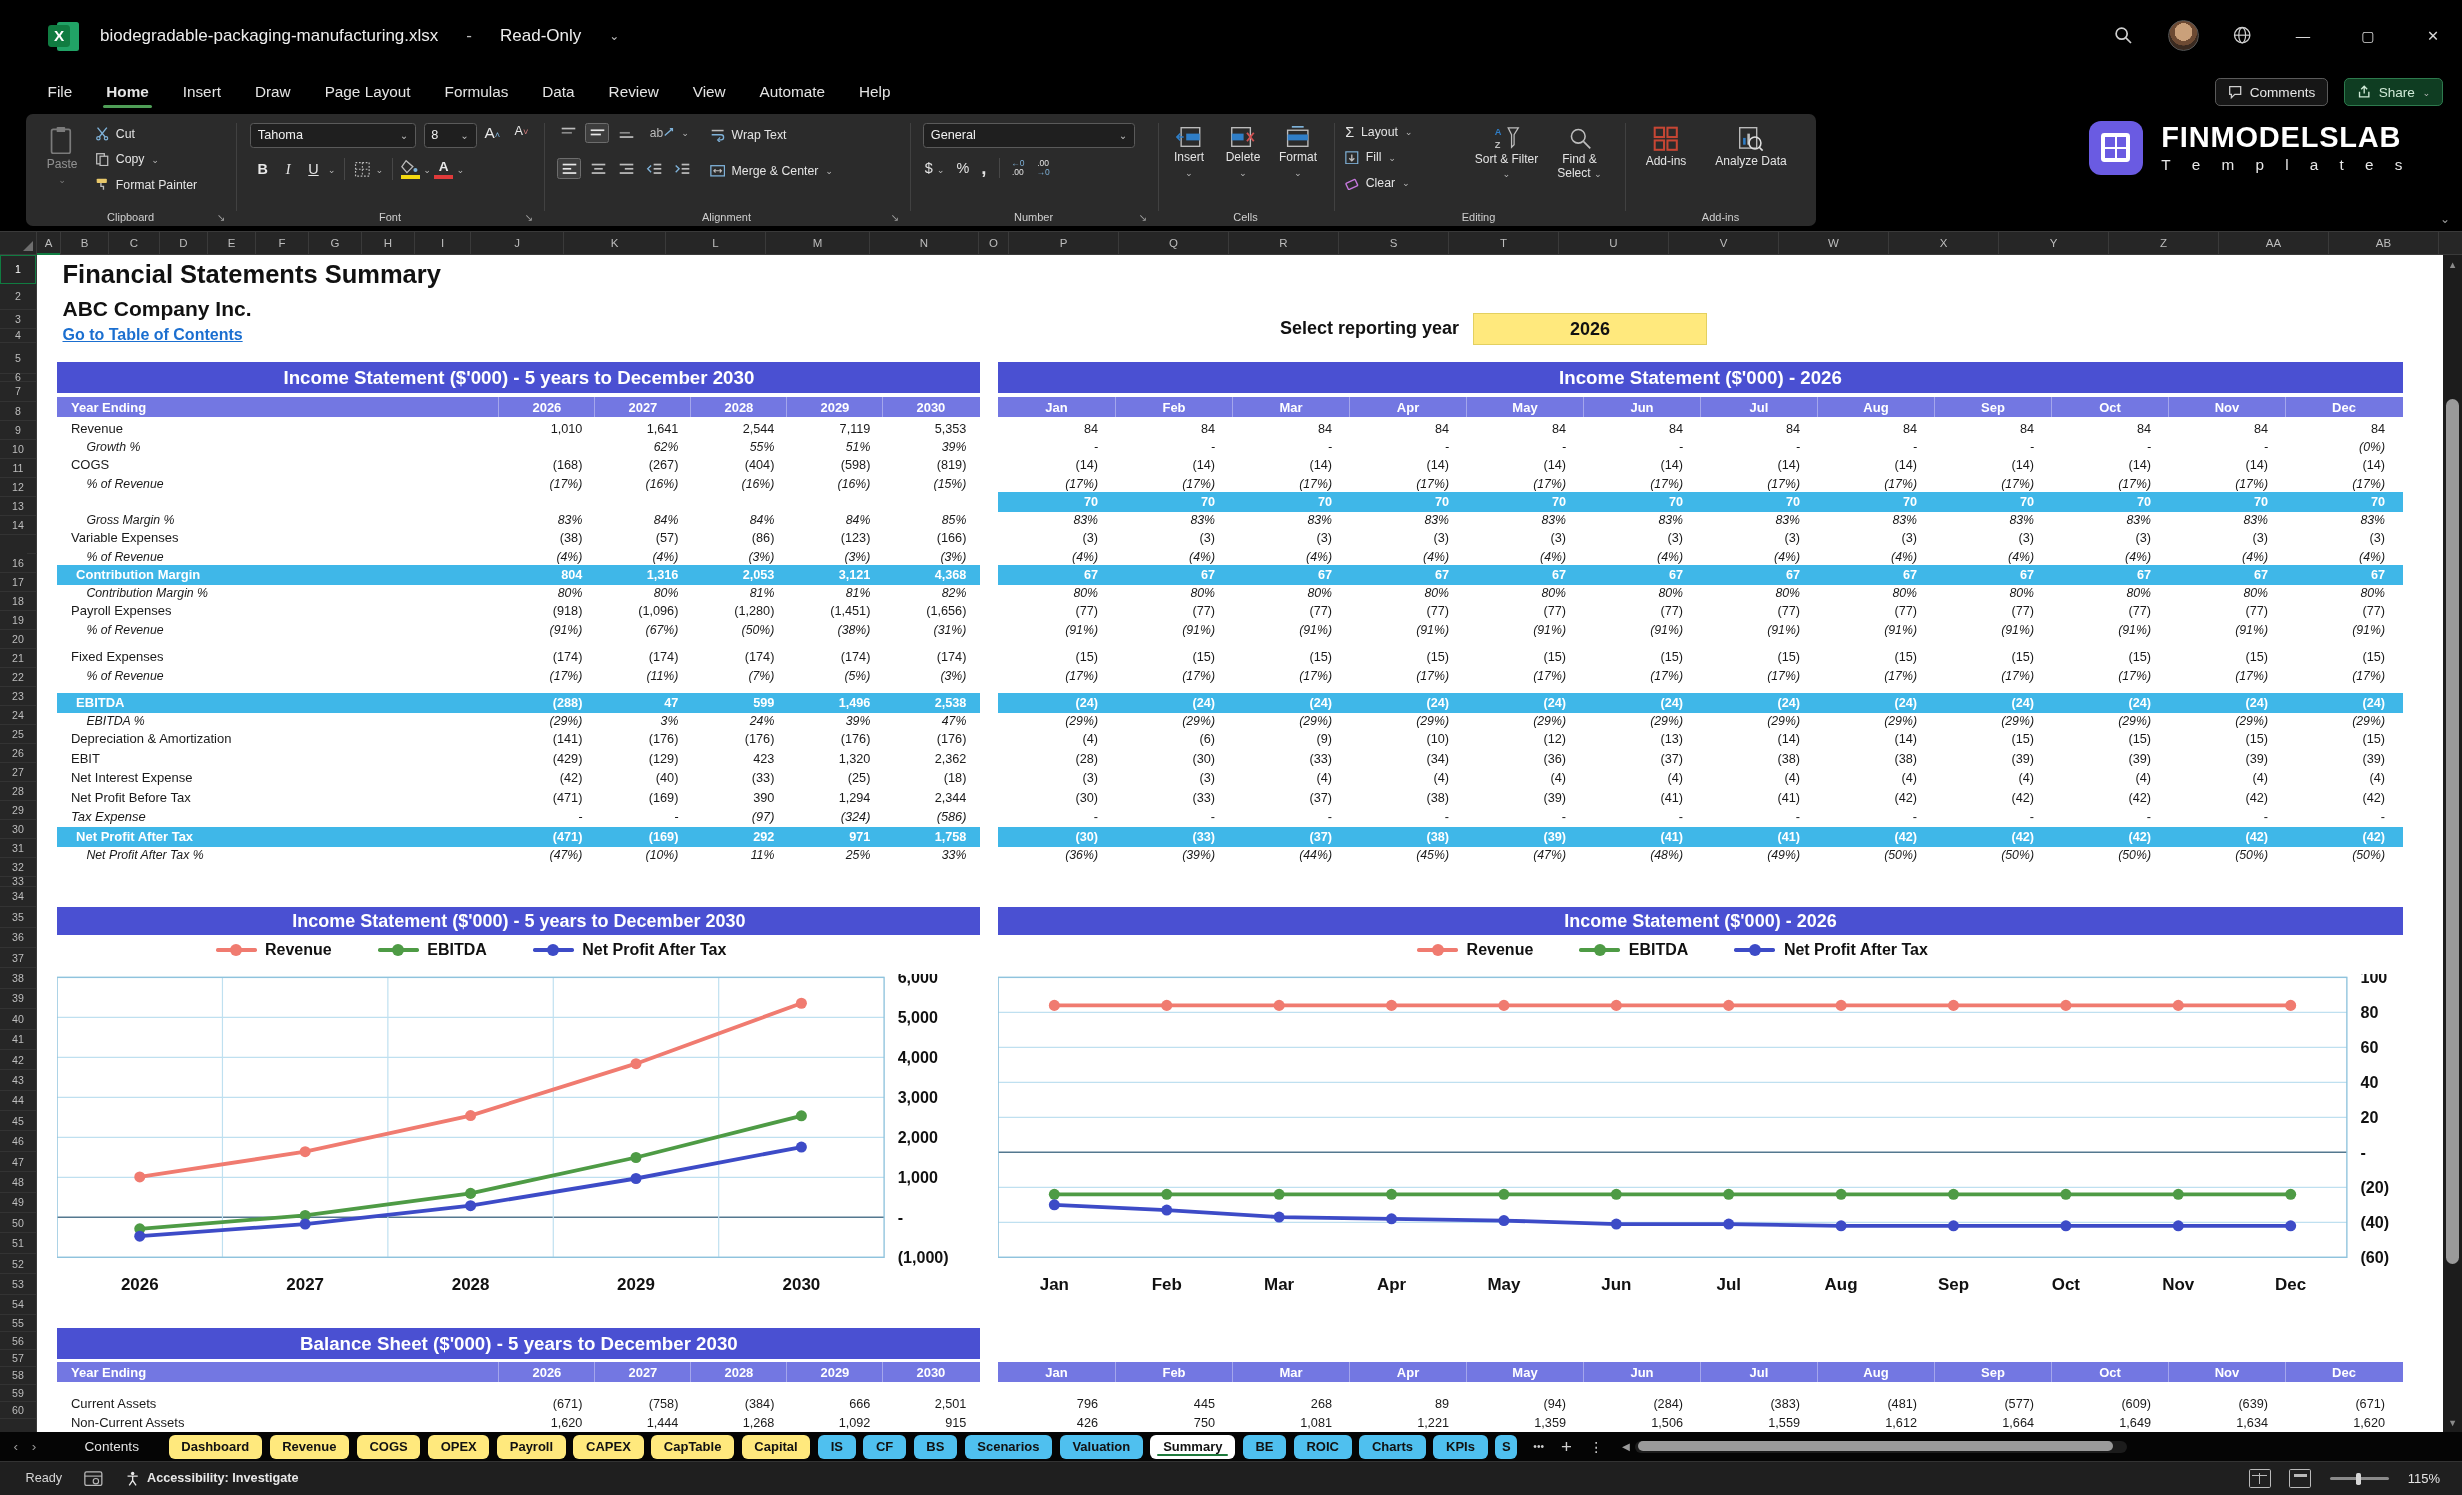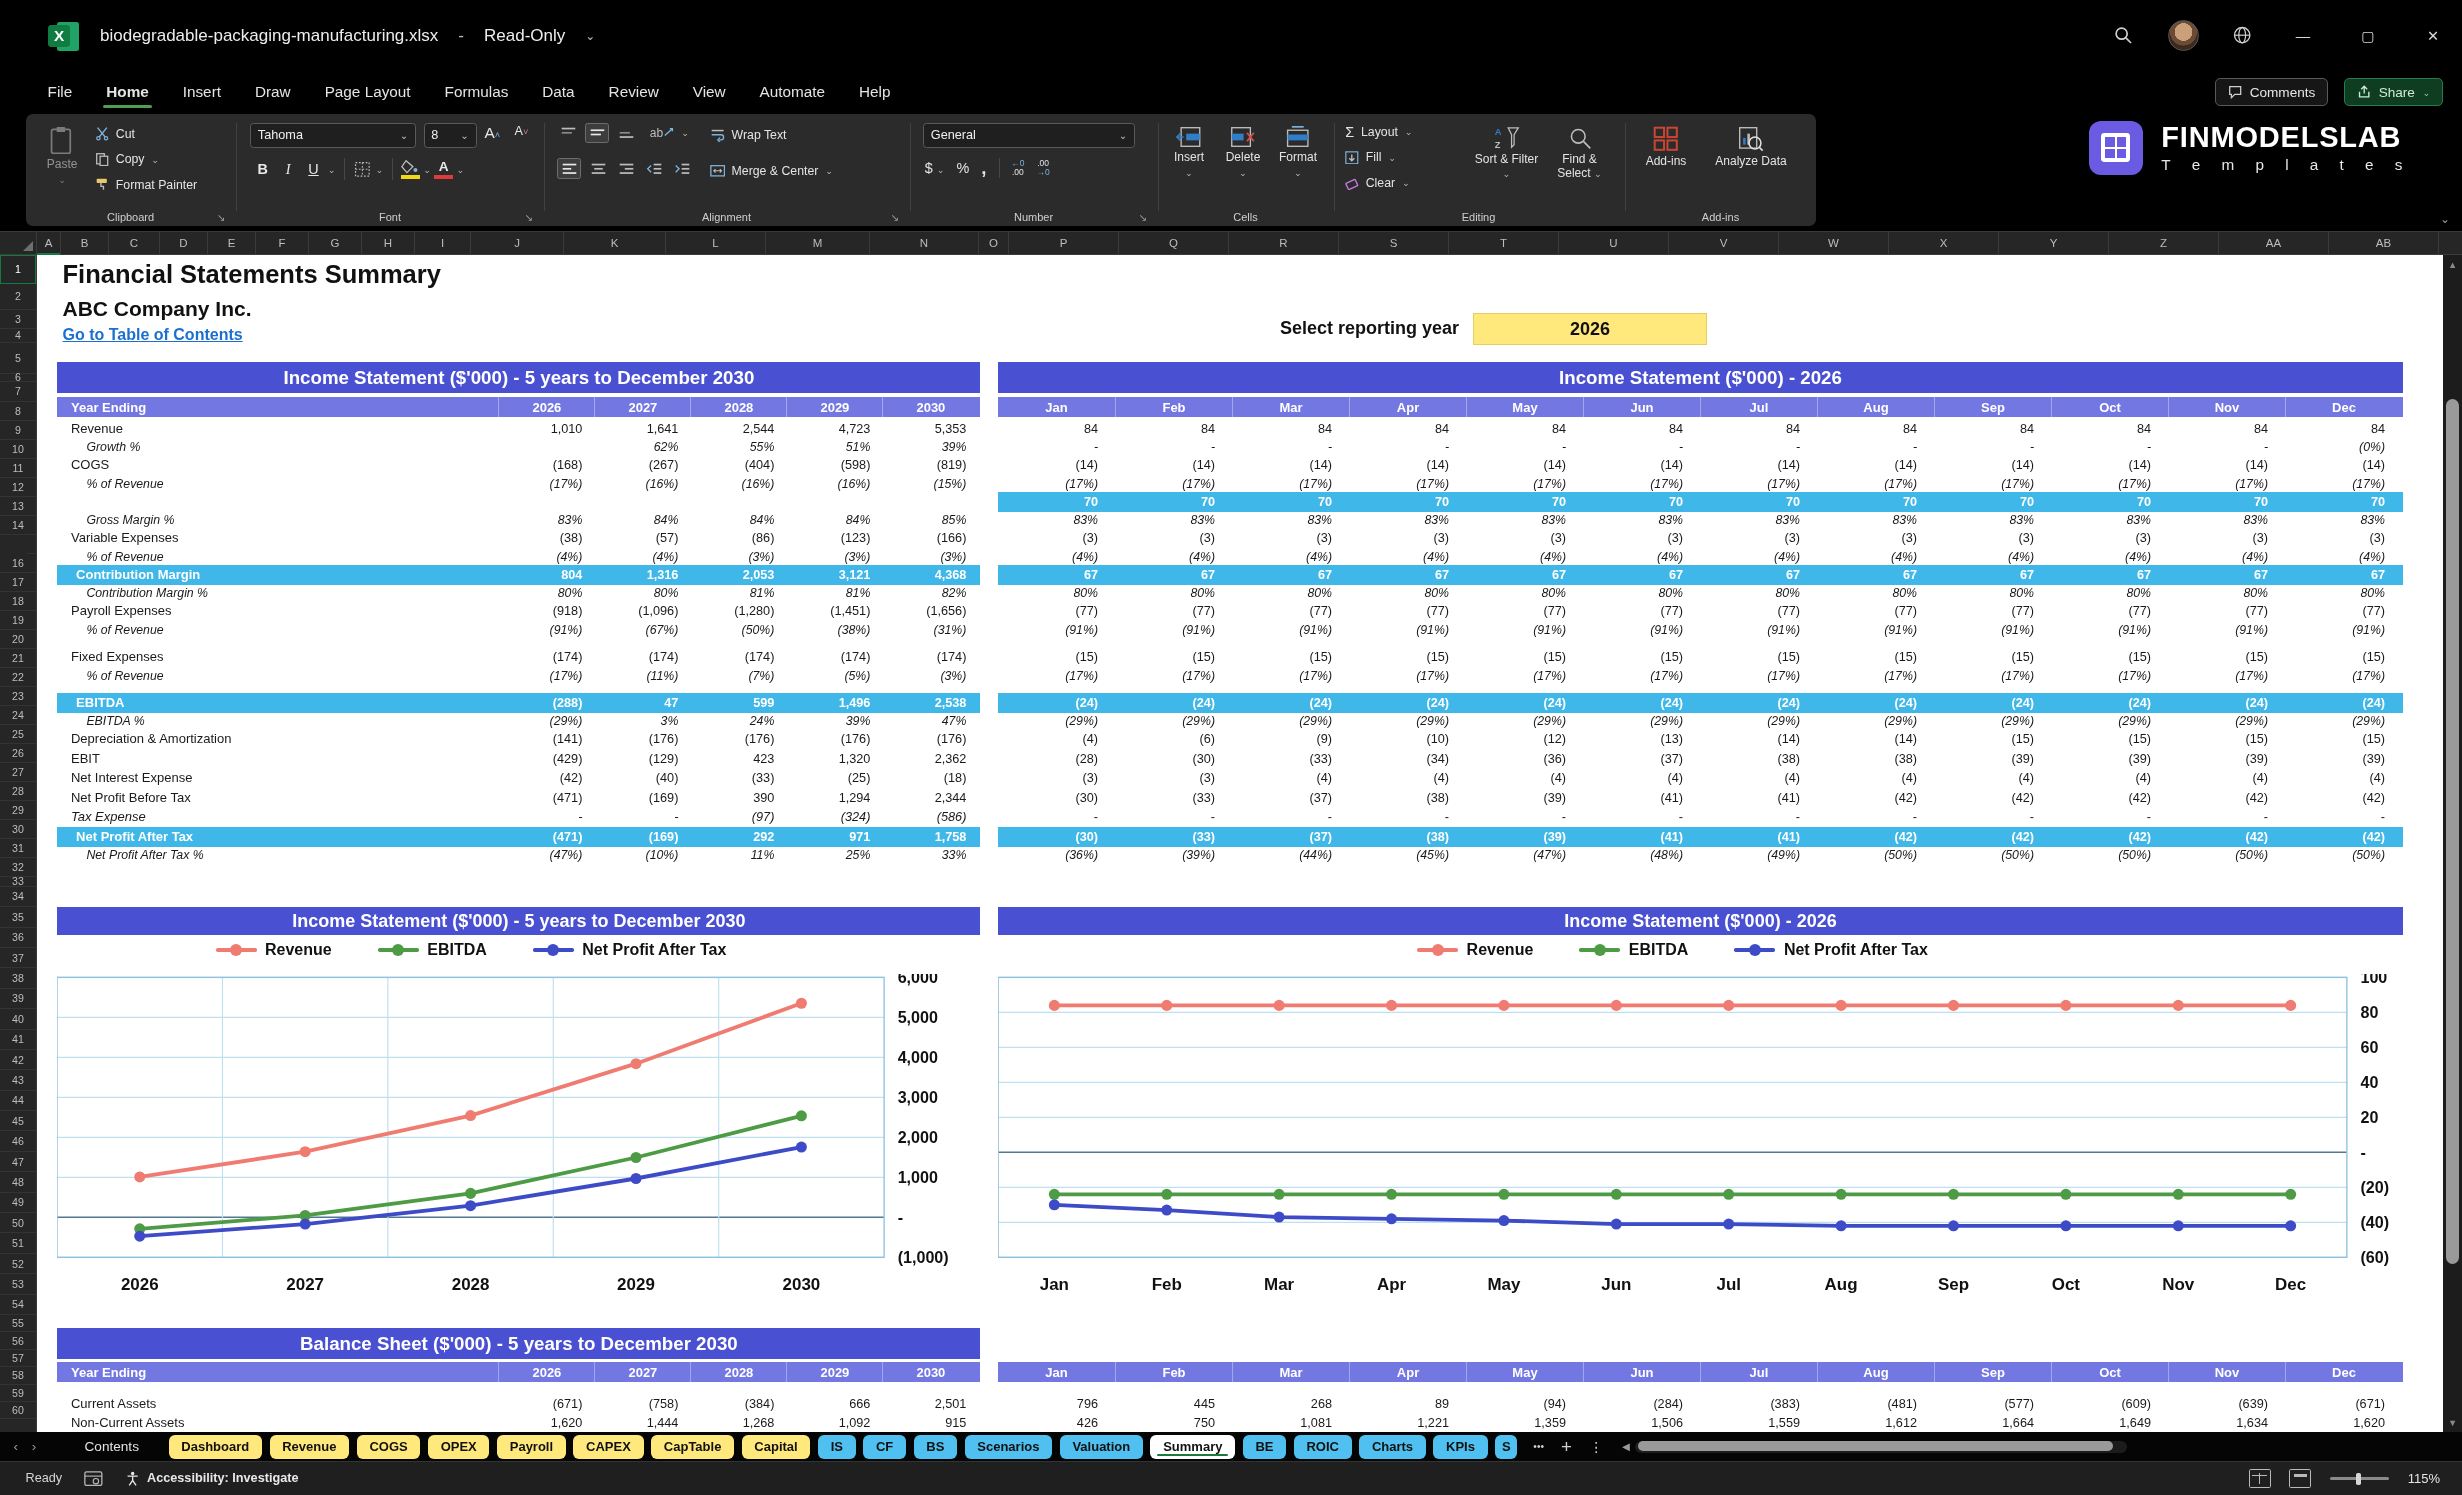--- a/index.html
+++ b/index.html
@@ -5,21 +5,21 @@
   html,body{margin:0;padding:0;background:#000;}
   *{box-sizing:border-box;}
   body{font-family:"Liberation Sans","DejaVu Sans",sans-serif;-webkit-font-smoothing:antialiased;}
   #app{position:relative;width:2462px;height:1495px;background:#000;overflow:hidden;}
 
   
   #titlebar{position:absolute;left:0;top:0;width:2462px;height:71px;background:#000;color:#e8e8e8;}
   .xl-icon{position:absolute;left:48px;top:20.4px;width:32px;height:32px;}
   .xl-icon .back{position:absolute;left:8.5px;top:1.7px;width:22px;height:29px;background:#21A366;border-radius:2.5px;}
   .xl-icon .front{position:absolute;left:0;top:5.1px;width:22px;height:22px;background:#107C41;border-radius:3.4px;color:#fff;font-weight:bold;font-size:15.3px;display:flex;align-items:center;justify-content:center;}
-  .fname{position:absolute;left:100px;top:0;height:71px;display:flex;align-items:center;gap:20px;font-size:17px;color:#ededed;}
+  .fname{position:absolute;left:100px;top:0;height:71px;display:flex;align-items:center;gap:28px;font-size:17px;color:#ededed;}
   .fname .dash{color:#bbb;}
   .fname .chev{font-size:12px;color:#bbb;}
   .tb-right{position:absolute;right:12px;top:0;height:71px;display:flex;align-items:center;gap:31px;}
   .tb-ic{width:25.5px;height:25.5px;display:flex;align-items:center;justify-content:center;color:#cfcfcf;}
   .avatar{width:31px;height:31px;border-radius:50%;background:radial-gradient(circle at 50% 38%, #caa07a 0 38%, #6d4a33 39% 58%, #3a2a20 59%);border:0.8px solid #555;}
   .winbtn{width:34px;height:34px;display:flex;align-items:center;justify-content:center;color:#d8d8d8;font-size:14.4px;}
 
   
   #menubar{position:absolute;left:0;top:71px;width:2462px;height:42px;background:#000;display:flex;align-items:center;}
   #menu-items{display:flex;align-items:center;margin-left:34px;gap:6.8px;}
@@ -605,21 +605,21 @@
         <div class="tc-cell" style="width: 96px;">2027</div>
         <div class="tc-cell" style="width: 96px;">2028</div>
         <div class="tc-cell" style="width: 96px;">2029</div>
         <div class="tc-cell" style="width: 96px;">2030</div>
       </div>
       <div class="trow n" style="left: 20.4px; top: 164px; width: 923px; height: 19.5px;">
         <div class="lbl" style="width: 441px; padding-left: 13.6px;">Revenue</div>
         <div class="val" style="width: 96px; padding-right: 12px;">1,010</div>
         <div class="val" style="width: 96px; padding-right: 12px;">1,641</div>
         <div class="val" style="width: 96px; padding-right: 12px;">2,544</div>
-        <div class="val" style="width: 96px; padding-right: 12px;">4,723</div>
+        <div class="val" style="width: 96px; padding-right: 12px;">7,119</div>
         <div class="val" style="width: 96px; padding-right: 12px;">5,353</div>
       </div>
       <div class="trow p" style="left: 20.4px; top: 183px; width: 923px; height: 17px;">
         <div class="lbl" style="width: 441px; padding-left: 29px;">Growth %</div>
         <div class="val" style="width: 96px; padding-right: 12px;"></div>
         <div class="val" style="width: 96px; padding-right: 12px;">62%</div>
         <div class="val" style="width: 96px; padding-right: 12px;">55%</div>
         <div class="val" style="width: 96px; padding-right: 12px;">51%</div>
         <div class="val" style="width: 96px; padding-right: 12px;">39%</div>
       </div>

